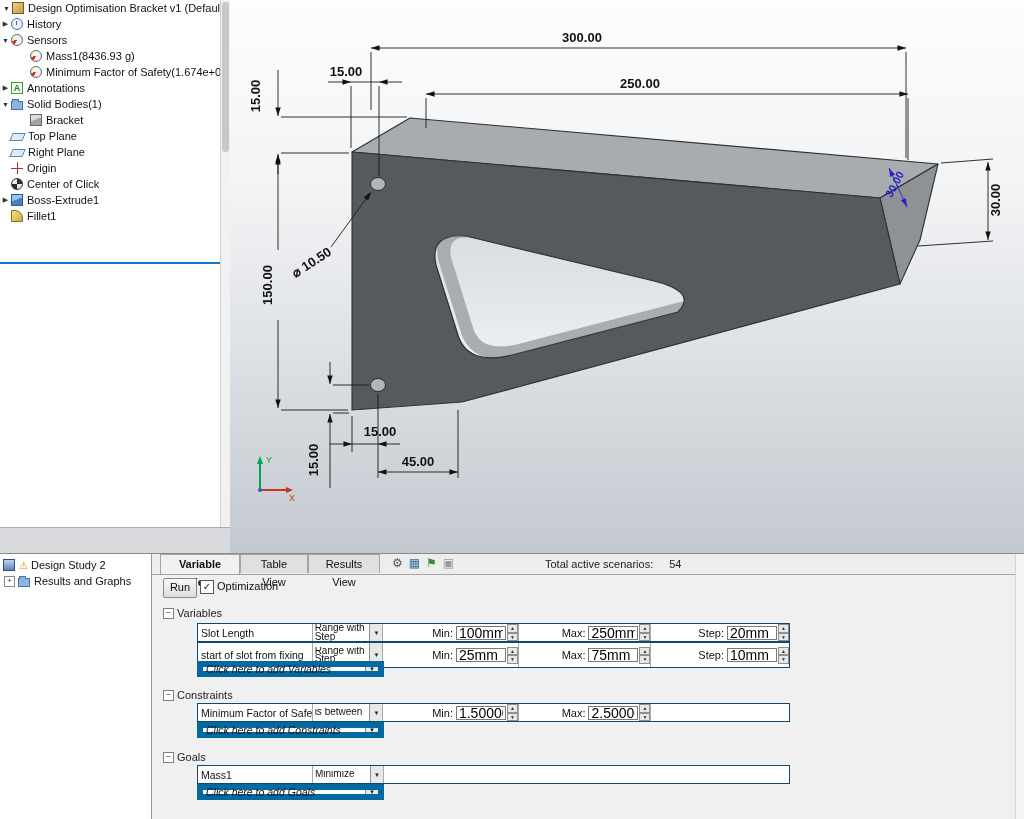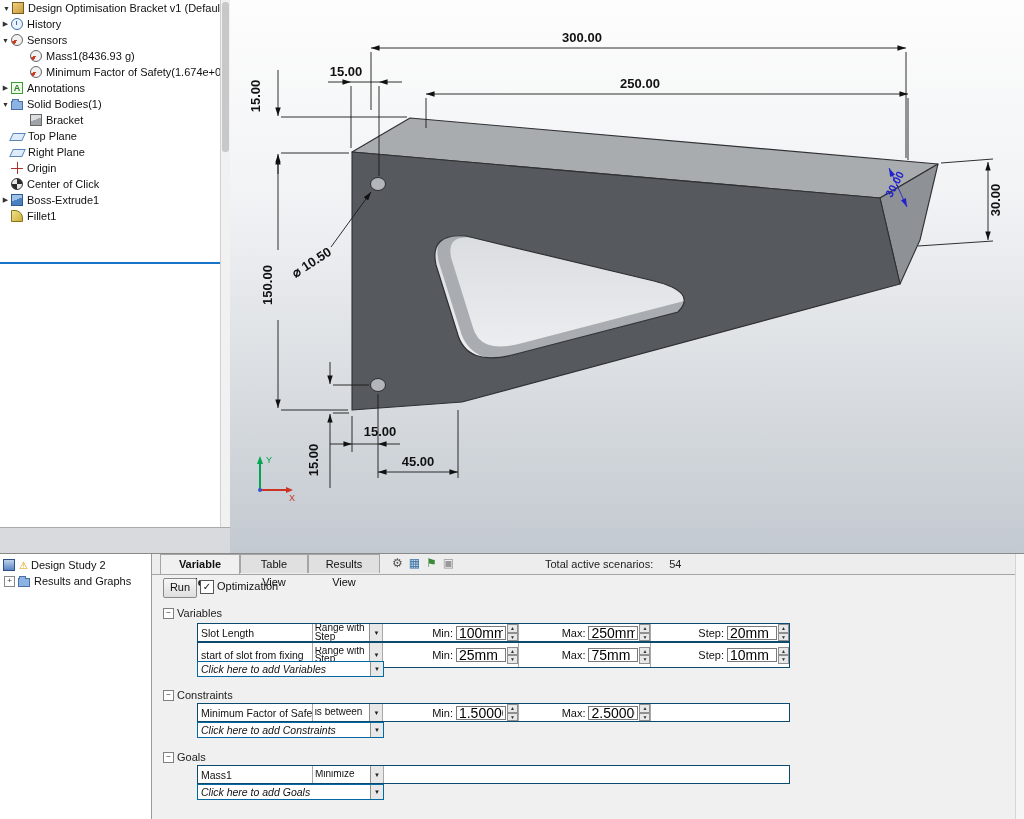--- a/index.html
+++ b/index.html
@@ -79,21 +79,21 @@
   .typetxt{font-size:10px;line-height:8.5px;padding:0 13px 0 2px;overflow:hidden;max-height:17px}
   .c-min{width:136px}.c-max{width:133px}.c-step{width:138px}.c-rest{flex:1}
   .lbl{flex:1;text-align:right;font-size:11px;padding-right:3px;white-space:nowrap}
   .num{width:50px;height:14px;font-size:14px;border:1px solid #7a7a7a;padding:0 2px;box-sizing:border-box;
        font-family:"Liberation Sans",sans-serif;background:#fff}
   .spin{width:11px;height:17px;display:flex;flex-direction:column;flex:none;margin-left:1px}
   .spin b{flex:1;border:1px solid #909090;background:#e8e8e8;font-size:5px;line-height:6px;text-align:center;
           color:#333;font-weight:normal}
   .dd{position:absolute;right:0;top:0;bottom:0;width:12px;background:#e8e8e8;border-left:1px solid #909090;
       font-size:6px;display:flex;align-items:center;justify-content:center;color:#222;cursor:default}
-  .addrow{position:absolute;left:45px;width:187px;height:16px;box-sizing:border-box;border:1px solid #0369a1;
+  .addrow{position:absolute;left:45px;width:187px;height:16px;box-sizing:border-box;border:6px solid #0369a1;
           background:#fff;font-style:italic;font-size:10.5px;display:flex;align-items:center;padding-left:3px}
 </style>
 </head>
 <body>
 
 <div class="app">
 
   <div class="ftree">
     <div class="trow lv0">
       <span class="tw">▼</span>

